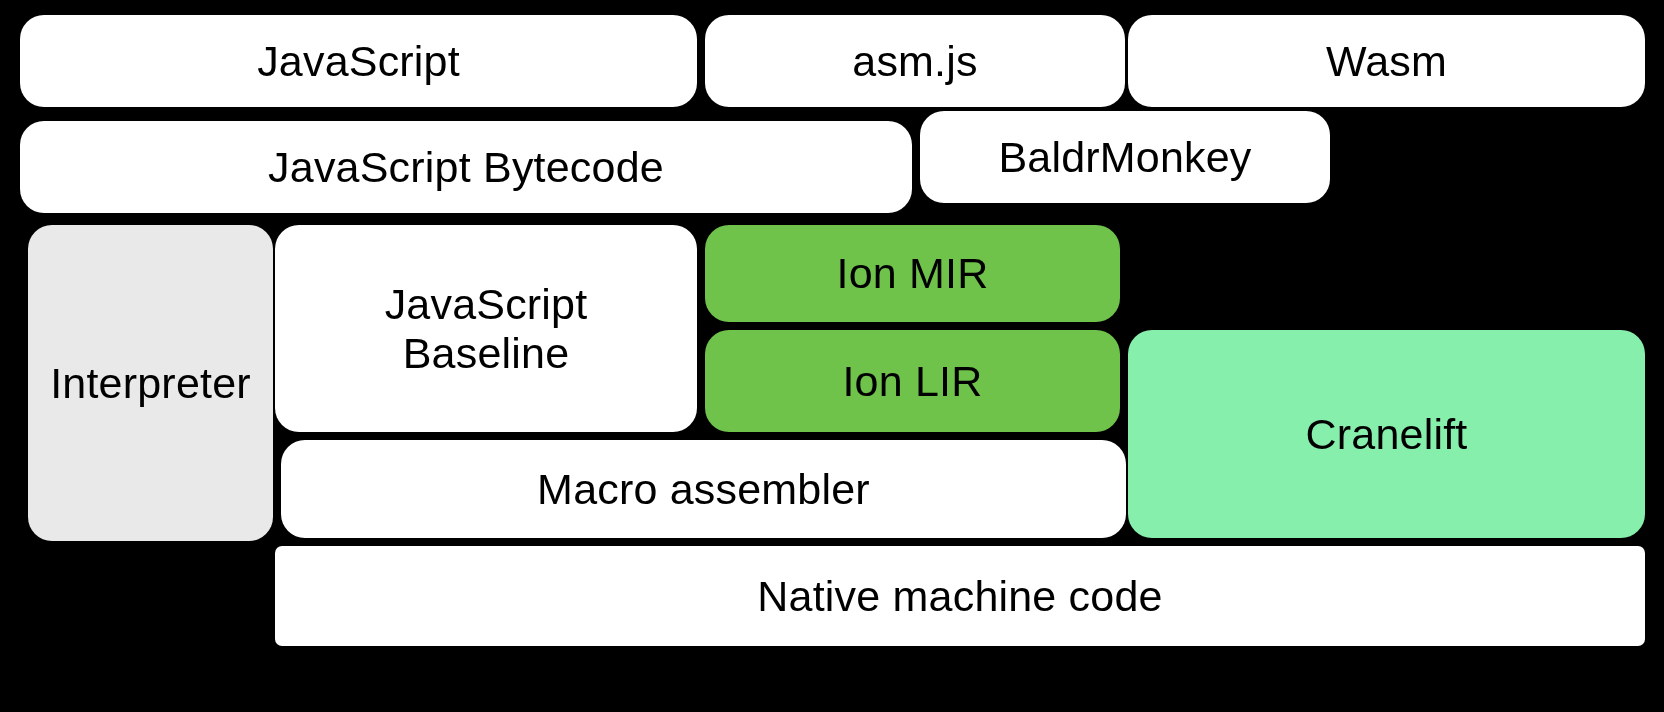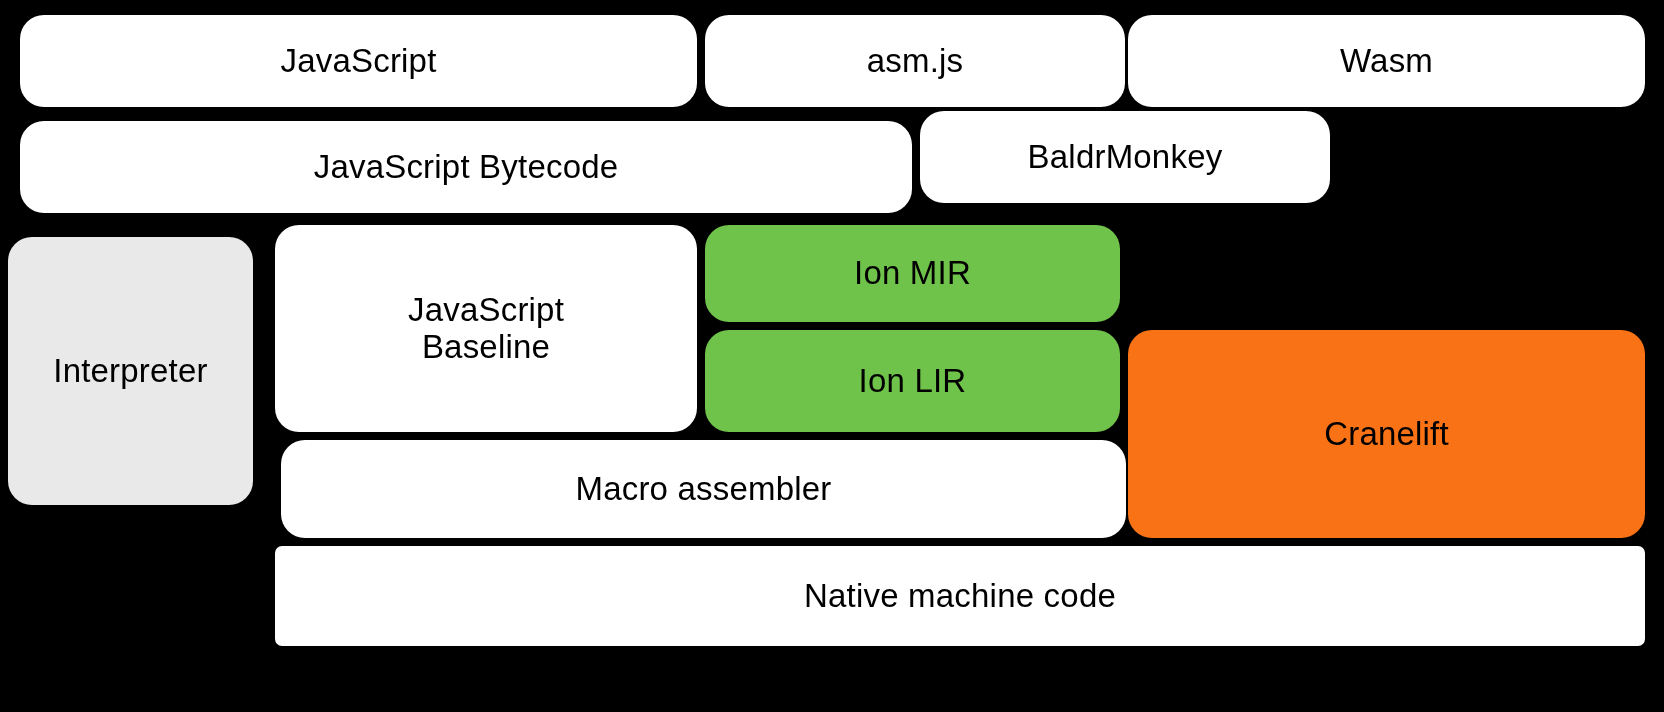--- a/index.html
+++ b/index.html
@@ -17,42 +17,42 @@
     background: #000000;
   }
   .node {
     position: absolute;
     border-radius: 24px;
     display: flex;
     align-items: center;
     justify-content: center;
     text-align: center;
     color: #000000;
-    font-size: 33px;
+    font-size: 43px;
     line-height: 1.12;
     font-weight: 400;
     letter-spacing: 0.2px;
     white-space: pre-line;
     font-family: "Liberation Sans", sans-serif;
   }
   .fill-white { background: #FFFFFF; }
   .fill-gray  { background: #E9E9E9; }
   .fill-green { background: #6FC24A; }
-  .fill-pink  { background: #f97316; }
+  .fill-pink  { background: #86efac; }
 </style>
 </head>
 <body>
 
 <div id="diagram" style="background: rgb(0, 0, 0);">
     <div class="node fill-white" style="left: 20px; top: 15px; width: 677px; height: 92px;">JavaScript</div>
     <div class="node fill-white" style="left: 705px; top: 15px; width: 420px; height: 92px;">asm.js</div>
     <div class="node fill-white" style="left: 1128px; top: 15px; width: 517px; height: 92px;">Wasm</div>
     <div class="node fill-white" style="left: 20px; top: 121px; width: 892px; height: 92px;">JavaScript Bytecode</div>
     <div class="node fill-white" style="left: 920px; top: 111px; width: 410px; height: 92px;">BaldrMonkey</div>
-    <div class="node fill-gray" style="left: 8px; top: 225px; width: 245px; height: 268px; margin-top: 12px;">Interpreter</div>
+    <div class="node fill-gray" style="left: 28px; top: 225px; width: 245px; height: 316px;">Interpreter</div>
     <div class="node fill-white" style="left: 275px; top: 225px; width: 422px; height: 207px;">JavaScript
 Baseline</div>
     <div class="node fill-green" style="left: 705px; top: 330px; width: 415px; height: 102px;">Ion LIR</div>
     <div class="node fill-green" style="left: 705px; top: 225px; width: 415px; height: 97px;">Ion MIR</div>
     <div class="node fill-pink" style="left: 1128px; top: 330px; width: 517px; height: 208px;">Cranelift</div>
     <div class="node fill-white" style="left: 281px; top: 440px; width: 845px; height: 98px;">Macro assembler</div>
     <div class="node fill-white" style="left: 275px; top: 546px; width: 1370px; height: 100px; border-radius: 7px;">Native machine code</div>
   </div>
 
 </body></html>

